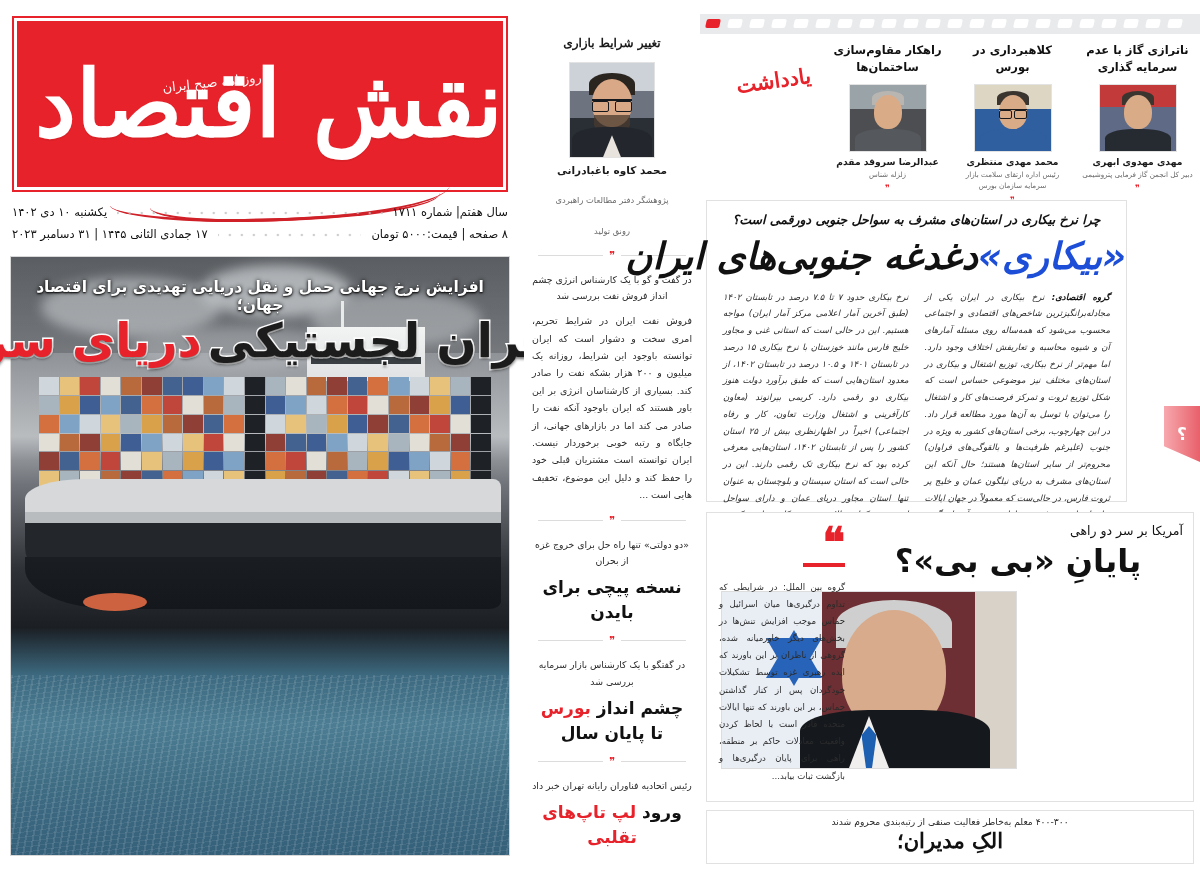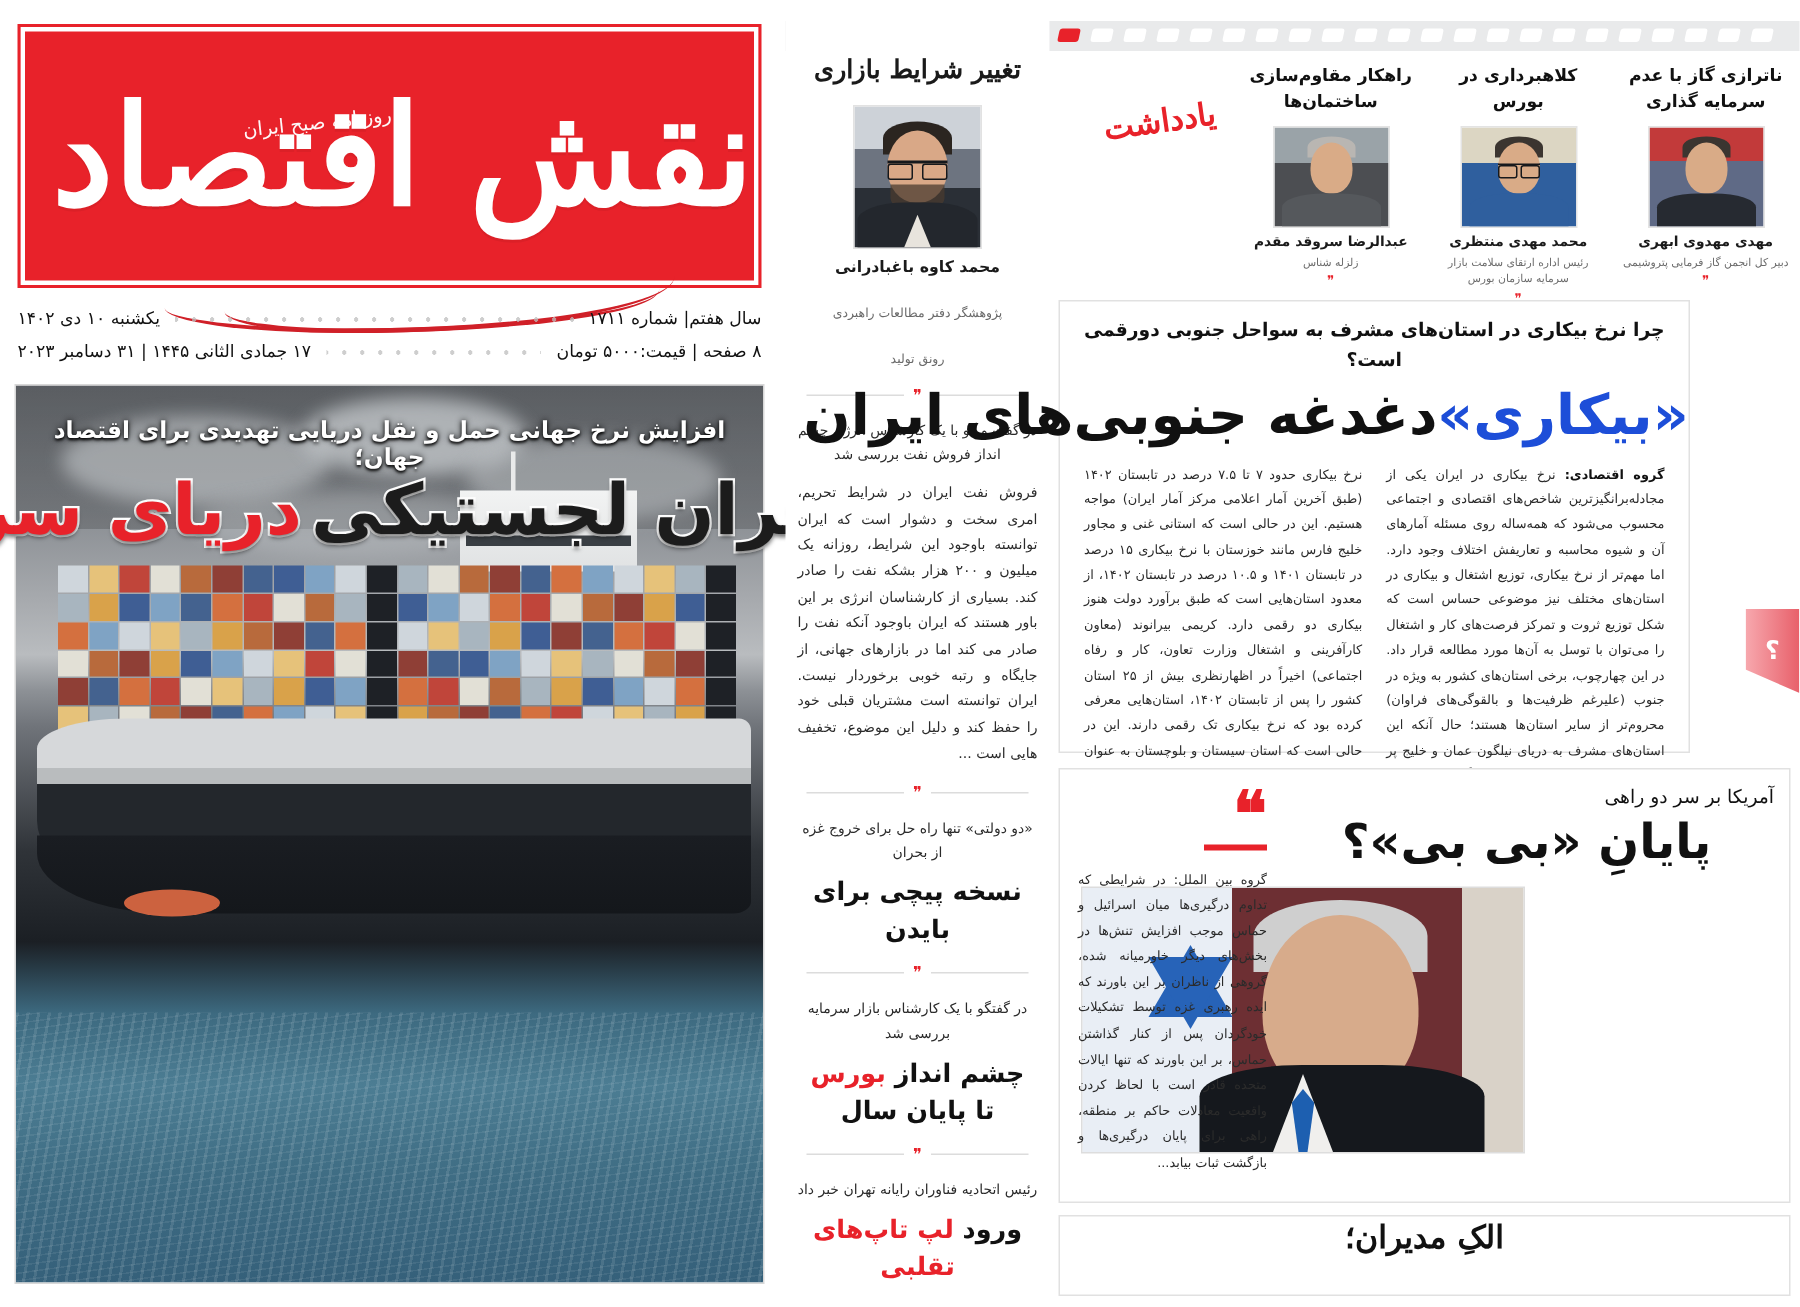--- a/index.html
+++ b/index.html
@@ -133,21 +133,21 @@
   .ch-red  { color: #e8222a; }
 
   
   .mid-col {
     position: absolute; left: 524px; top: 0; width: 176px; height: 871px;
     padding: 34px 8px 8px 8px; direction: rtl; text-align: center;
     background: #fff;
   }
   .op-title {
     font-family: "DejaVu Serif","Liberation Serif",serif;
-    font-size: 17px; font-weight: 700; color: #1a1a1a; line-height: 1.6;
+    font-size: 12px; font-weight: 700; color: #1a1a1a; line-height: 1.6;
   }
   .op-photo {
     width: 86px; height: 96px; margin: 9px auto 6px auto;
     background: linear-gradient(to bottom,#cdd2d8 0 30%, #6d7480 30% 58%, #2a2f36 58% 100%);
     position: relative; overflow:hidden; border:1px solid #e2e2e2;
   }
   .face { position:absolute; left:50%; top:16px; transform:translateX(-50%);
     width:40px; height:48px; border-radius:50% 50% 46% 46%; background:#d9a887; }
   .hair { position:absolute; left:50%; top:10px; transform:translateX(-50%);
     width:46px; height:22px; border-radius:50% 50% 0 0; background:#2b2520; }
@@ -236,21 +236,21 @@
   .yad {
     position:absolute; right:14px; top:26px;
     color:#e8222a; font-size:21px; font-weight:700; direction:rtl;
     font-family:"DejaVu Serif","Liberation Serif",serif;
     transform: rotate(-8deg);
   }
 
   .card {
     position:absolute; border:1px solid #e1e1e1; background:#fff;
   }
-  .card-unemp { left:6px; top:200px; width:421px; height:302px; }
+  .card-unemp { left:6px; top:200px; width:421px; height:302px;font-style:italic; }
   .card-bibi  { left:6px; top:512px; width:488px; height:290px; }
   .card-alak  { left:6px; top:810px; width:488px; height:54px; }
 
   .c-kicker {
     text-align:center; direction:rtl; font-size:12.5px; font-weight:700; color:#111;
     padding: 9px 10px 0 10px; line-height:1.6;
   }
   .c-head {
     text-align:center; direction:rtl; margin-top:6px; white-space:nowrap;
     font-size:37px; font-weight:700; line-height:1.15; color:#111;
@@ -671,19 +671,20 @@
         <div class="bibi-tie"></div>
       </div>
       <div class="bibi-right">
         <div class="quote-mark">❝</div>
         <div class="quote-underline"></div>
         <div class="bibi-text">گروه بین الملل: در شرایطی که تداوم درگیری‌ها میان اسرائیل و حماس موجب افزایش تنش‌ها در بخش‌های دیگر خاورمیانه شده، گروهی از ناظران بر این باورند که ایده رهبری غزه توسط تشکیلات خودگردان پس از کنار گذاشتن حماس، بر این باورند که تنها ایالات متحده قادر است با لحاظ کردن واقعیت معادلات حاکم بر منطقه، راهی برای پایان درگیری‌ها و بازگشت ثبات بیابد...</div>
       </div>
     </div>
 
     <div class="card card-alak">
+      <div class="alak-kicker">۴۰۰-۳۰۰ معلم به‌خاطر فعالیت صنفی از رتبه‌بندی محروم شدند</div>
       <div class="alak-head">الکِ مدیران؛</div>
     </div>
 
     <div class="bookmark">؟</div>
   </div>
 
 </div>
 
 </body></html>

